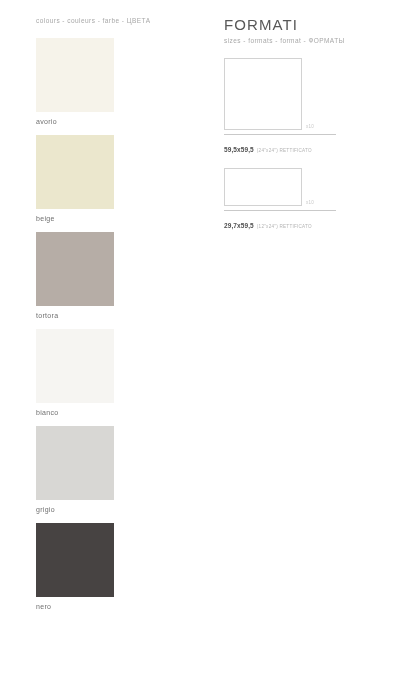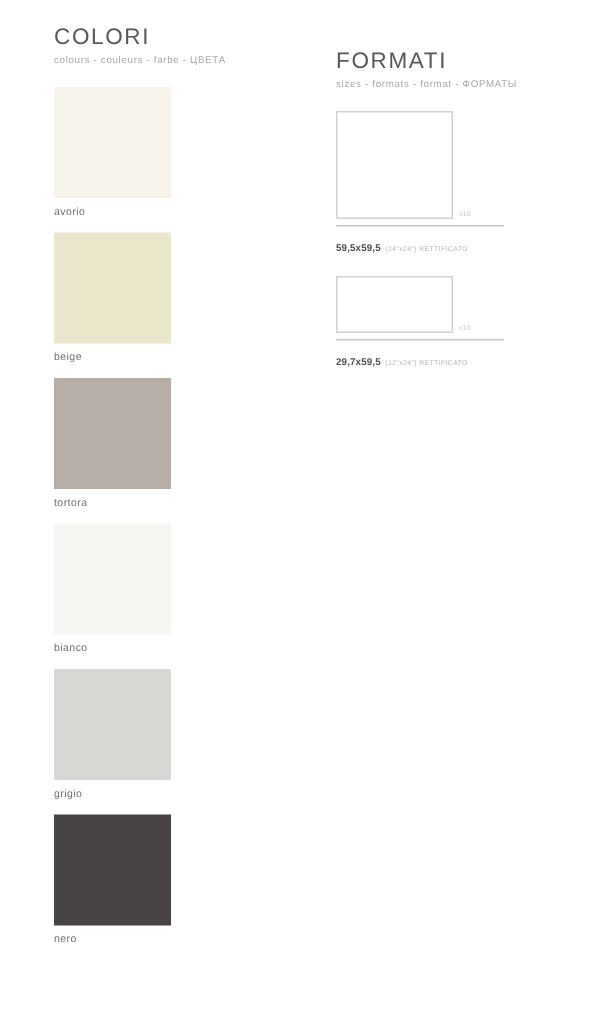--- a/index.html
+++ b/index.html
@@ -26,21 +26,20 @@
     position: absolute;
     left: 36px;
     top: 16px;
     width: 160px;
   }
   .col-formati {
     position: absolute;
     left: 224px;
     top: 16px;
     width: 150px;
-    margin-top: 16px;
   }
 
   
   .section-title {
     font-size: 15px;
     letter-spacing: 1.1px;
     color: #585858;
     font-weight: 400;
     margin: 0 0 3px 0;
     line-height: 17px;
@@ -145,21 +144,20 @@
     font-weight: 400;
     font-family: "DejaVu Sans", sans-serif;
   }
 </style>
 </head>
 <body>
 
 <div class="page">
 
   <div class="col-colori">
-    <div class="section-title">COLORI</div>
     <div class="section-sub">colours - couleurs - farbe - ЦВЕТА</div>
 
     <div class="swatch-list">
 
       <div class="swatch-item">
         <span class="swatch-chip" id="chip-0" style="background-color: rgb(246, 243, 234);"></span>
         <span class="swatch-label">avorio</span>
       </div>
 
       <div class="swatch-item">

